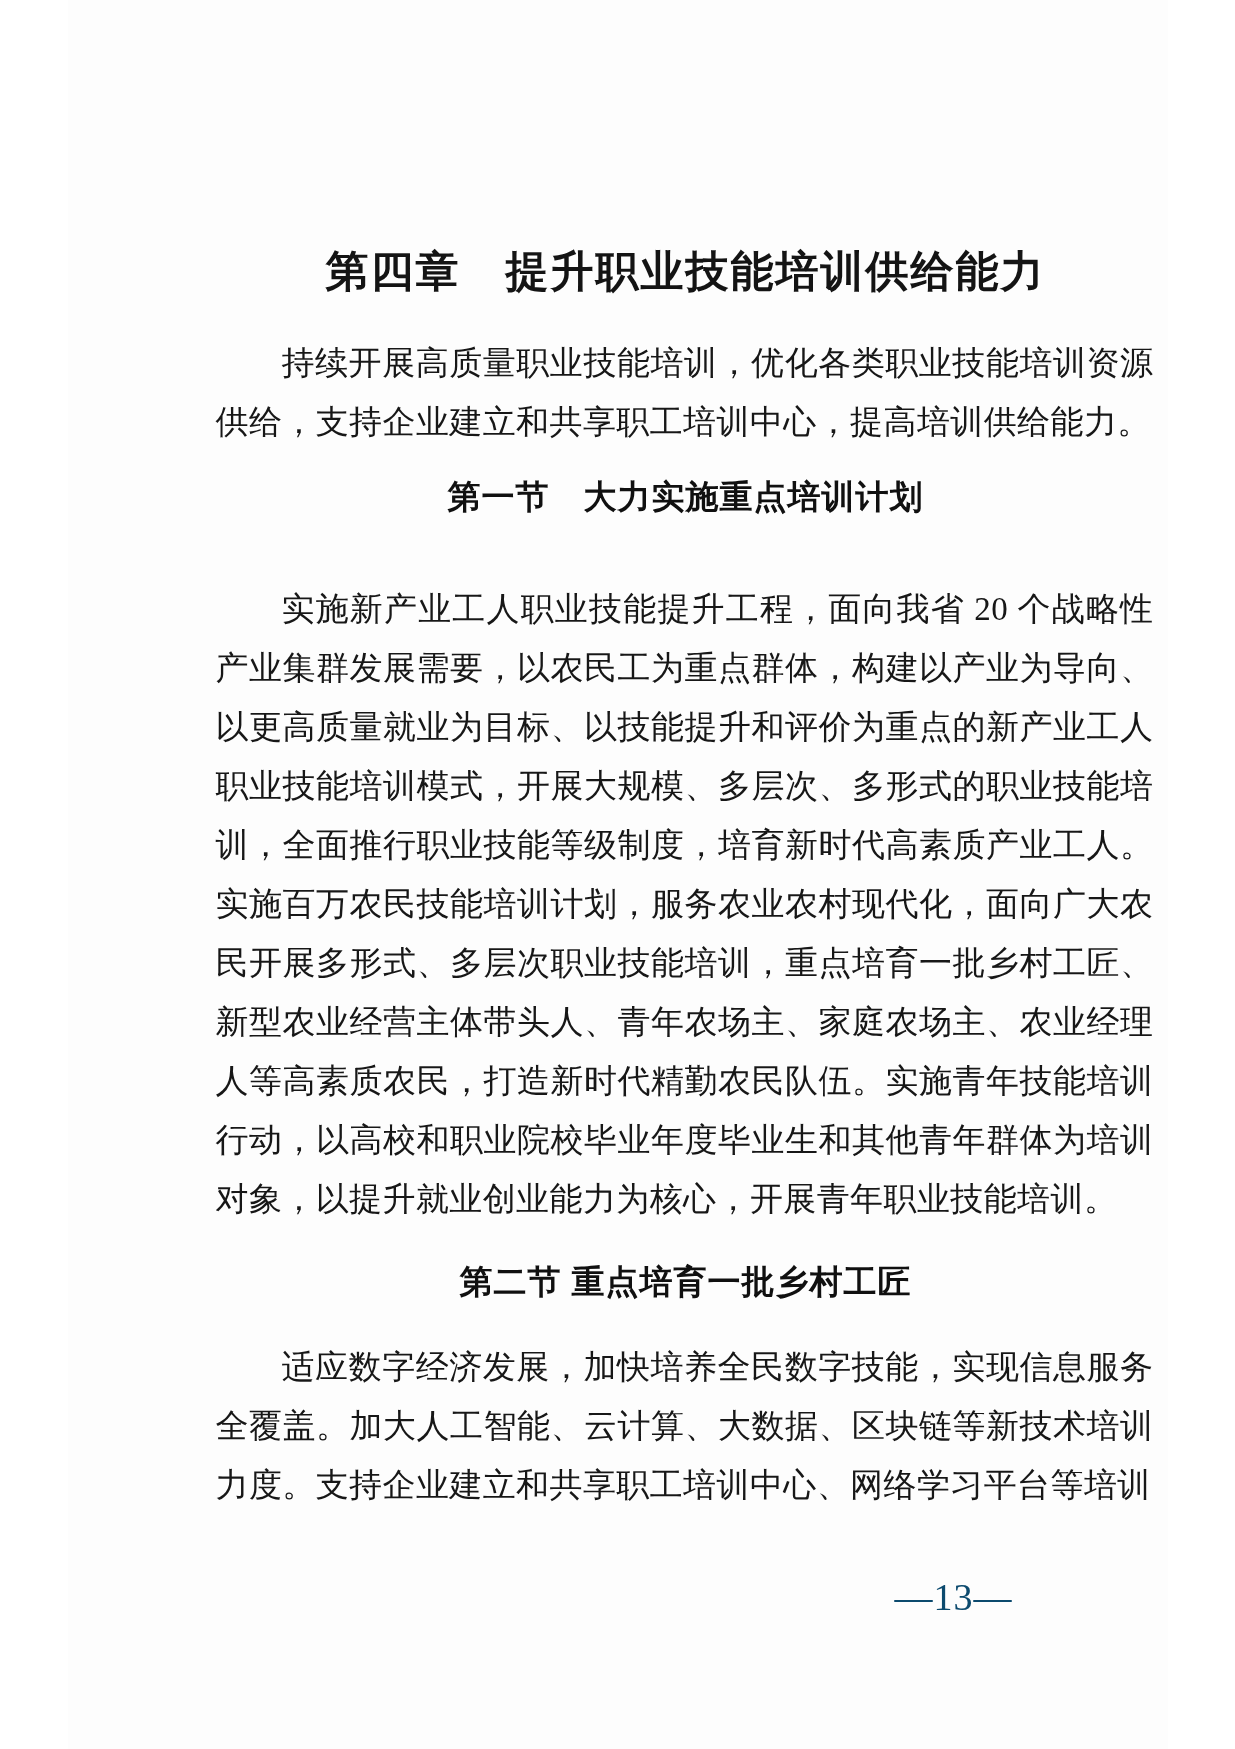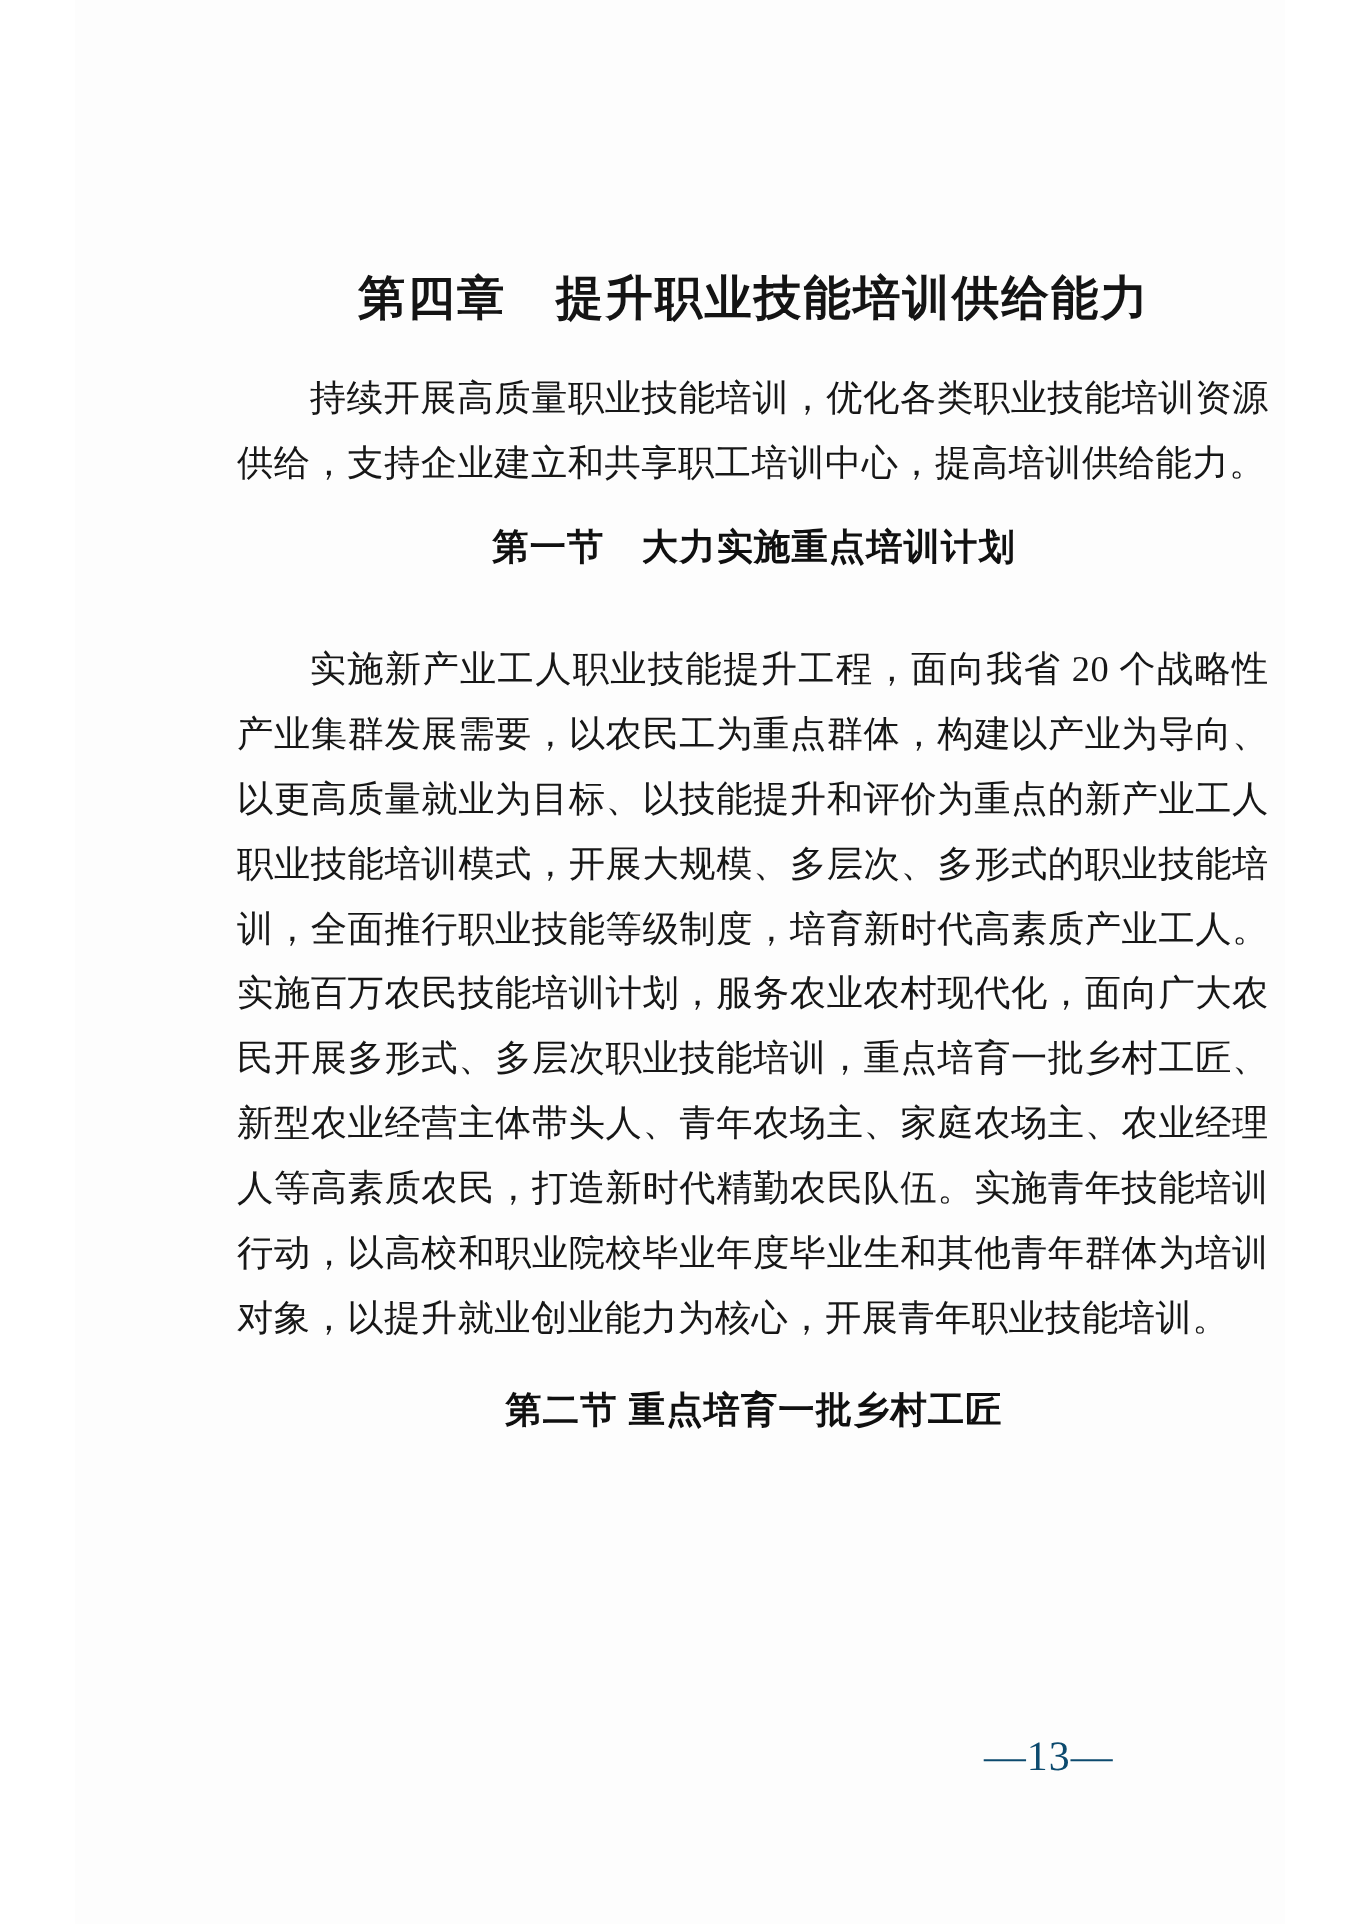--- a/index.html
+++ b/index.html
@@ -81,16 +81,17 @@
   <h1 class="chapter-heading">第四章　提升职业技能培训供给能力</h1>
 
   <p class="body-para p1">持续开展高质量职业技能培训，优化各类职业技能培训资源供给，支持企业建立和共享职工培训中心，提高培训供给能力。</p>
 
   <h2 class="section-heading sec1">第一节　大力实施重点培训计划</h2>
 
   <p class="body-para p2">实施新产业工人职业技能提升工程，面向我省 20 个战略性产业集群发展需要，以农民工为重点群体，构建以产业为导向、以更高质量就业为目标、以技能提升和评价为重点的新产业工人职业技能培训模式，开展大规模、多层次、多形式的职业技能培训，全面推行职业技能等级制度，培育新时代高素质产业工人。实施百万农民技能培训计划，服务农业农村现代化，面向广大农民开展多形式、多层次职业技能培训，重点培育一批乡村工匠、新型农业经营主体带头人、青年农场主、家庭农场主、农业经理人等高素质农民，打造新时代精勤农民队伍。实施青年技能培训行动，以高校和职业院校毕业年度毕业生和其他青年群体为培训对象，以提升就业创业能力为核心，开展青年职业技能培训。</p>
 
   <h2 class="section-heading sec2">第二节 重点培育一批乡村工匠</h2>
 
+  <p class="body-para p3">适应数字经济发展，加快培养全民数字技能，实现信息服务全覆盖。加大人工智能、云计算、大数据、区块链等新技术培训力度。支持企业建立和共享职工培训中心、网络学习平台等培训</p>
 
   <div class="page-number">—13—</div>
 
 </div>
 
 </body></html>

